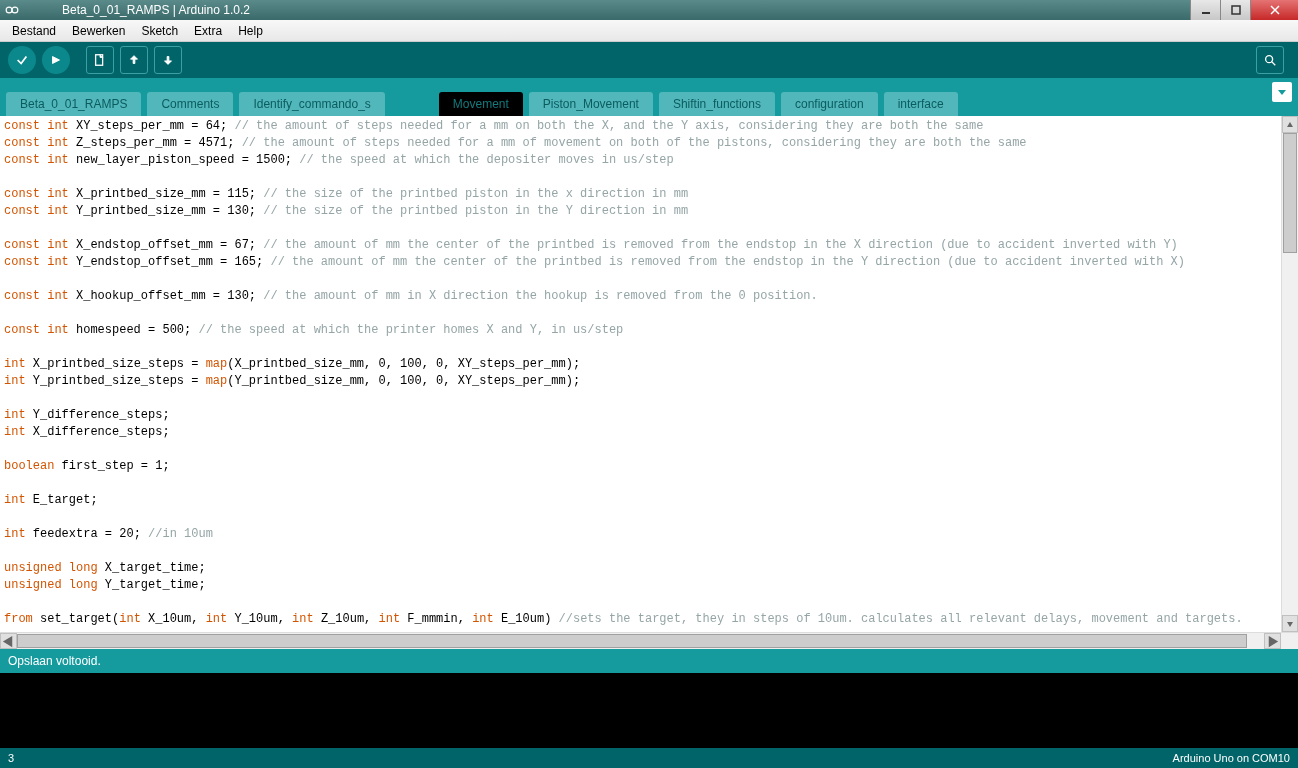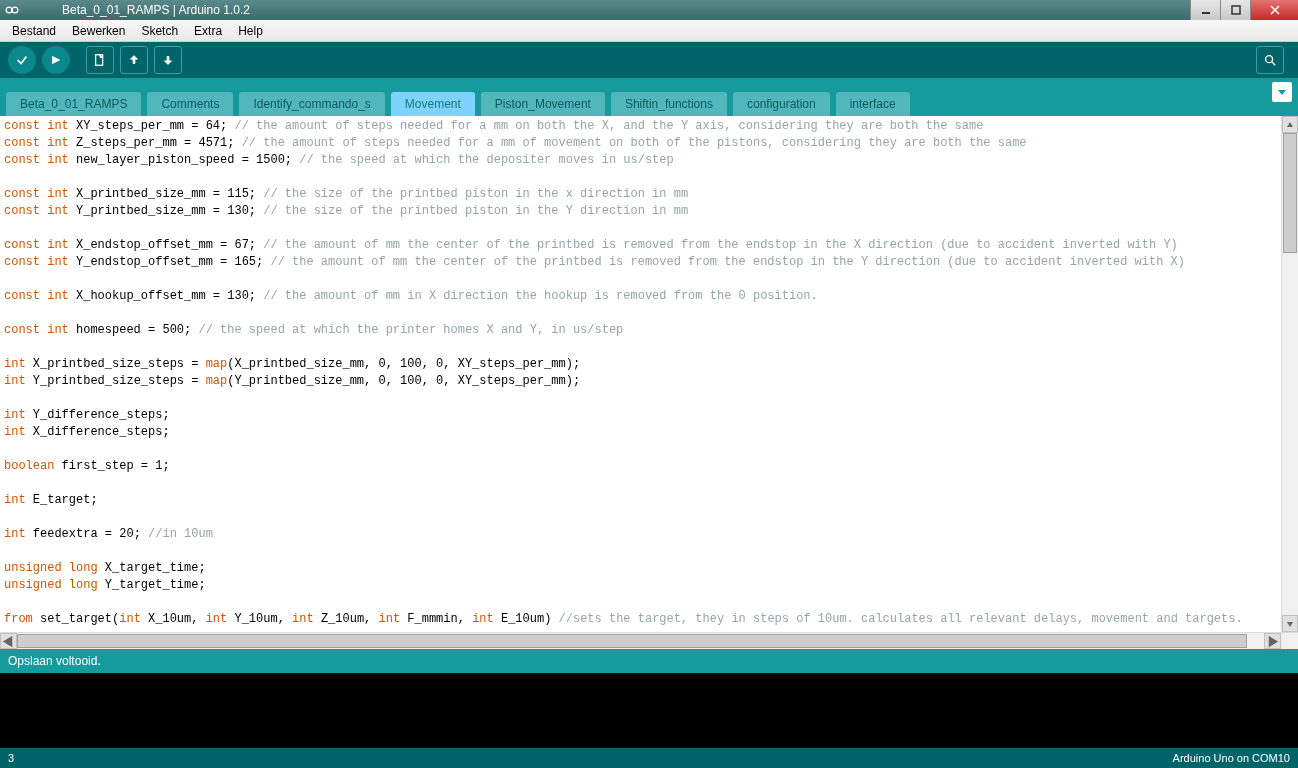--- a/index.html
+++ b/index.html
@@ -15,21 +15,21 @@
 .menubar { height: 22px; background: linear-gradient(to bottom, #f8f8f8, #e8e8e8); border-bottom: 1px solid #ccc; display: flex; align-items: center; padding: 0 4px; }
 .menu-item { padding: 2px 8px; cursor: pointer; font-size: 12px; color: #000; }
 .toolbar { height: 36px; background: #006468; display: flex; align-items: center; padding: 0 8px; }
 .tool-btn { width: 28px; height: 28px; border-radius: 14px; background: #0a888c; margin-right: 6px; display: flex; align-items: center; justify-content: center; cursor: pointer; }
 .tool-btn.square { border-radius: 3px; background: transparent; border: 1px solid #3aa0a4; }
 .tool-btn svg { width: 14px; height: 14px; fill: #fff; stroke: #fff; }
 .toolbar-spacer { flex: 1; }
 .tool-btn.serial { border-radius: 3px; }
 .tabbar { height: 38px; background: #159a9e; display: flex; align-items: flex-end; padding: 0 6px; position: relative; }
 .tab { height: 24px; padding: 0 14px; margin-right: 6px; background: #51b7ba; color: #0b5c5f; border-radius: 3px 3px 0 0; display: flex; align-items: center; font-size: 12px; cursor: pointer; }
-.tab.active { background: #7dd3fc; color: #137a7d; }
+.tab.active { background: #000000; color: #137a7d; margin-left: 48px; }
 .tab-menu { position: absolute; right: 6px; top: 4px; width: 20px; height: 20px; background: #fff; display: flex; align-items: center; justify-content: center; cursor: pointer; border-radius: 2px; }
 .editor-wrap { flex: 1; display: flex; flex-direction: column; overflow: hidden; background: #fff; }
 .editor { flex: 1; overflow: hidden; position: relative; }
 .code { font-family: "Consolas", "Courier New", monospace; font-size: 12px; line-height: 17px; white-space: pre; padding: 2px 4px; color: #000; }
 .kw { color: #d35400; }
 .fn { color: #d35400; }
 .cm { color: #95a5a6; }
 .scrollbar-v { position: absolute; right: 0; top: 0; bottom: 0; width: 17px; background: #f0f0f0; border-left: 1px solid #ddd; }
 .scrollbar-v .sb-btn { height: 17px; background: #e0e0e0; border: 1px solid #c0c0c0; display: flex; align-items: center; justify-content: center; }
 .scrollbar-v .sb-btn svg { width: 8px; height: 8px; }

